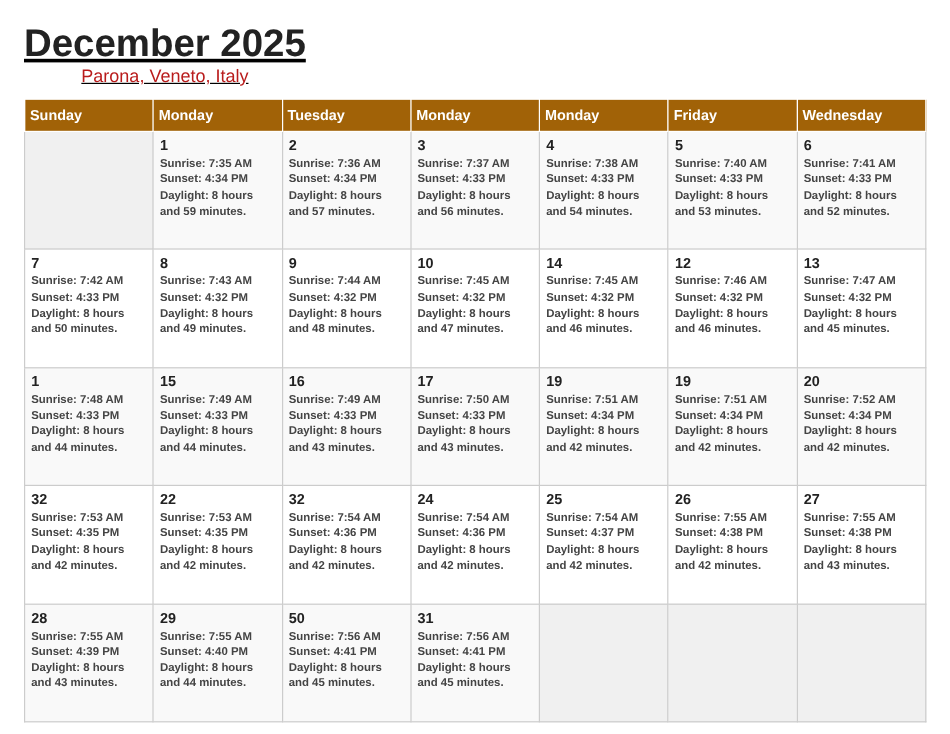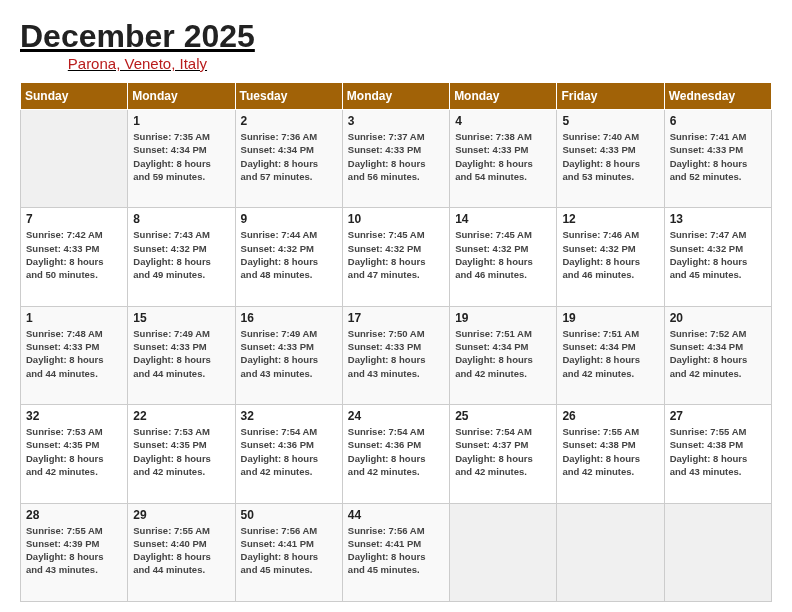--- a/index.html
+++ b/index.html
@@ -243,21 +243,21 @@
           </td>
           <td>
             <span class="day-number">29</span>
             <div class="day-info">Sunrise: 7:55 AM<br>Sunset: 4:40 PM<br>Daylight: 8 hours and 44 minutes.</div>
           </td>
           <td>
             <span class="day-number">50</span>
             <div class="day-info">Sunrise: 7:56 AM<br>Sunset: 4:41 PM<br>Daylight: 8 hours and 45 minutes.</div>
           </td>
           <td>
-            <span class="day-number">44</span>
+            <span class="day-number">31</span>
             <div class="day-info">Sunrise: 7:56 AM<br>Sunset: 4:41 PM<br>Daylight: 8 hours and 45 minutes.</div>
           </td>
           <td class="empty-cell"></td>
           <td class="empty-cell"></td>
           <td class="empty-cell"></td>
         </tr>
       </tbody>
   </table>
 </div>
 

